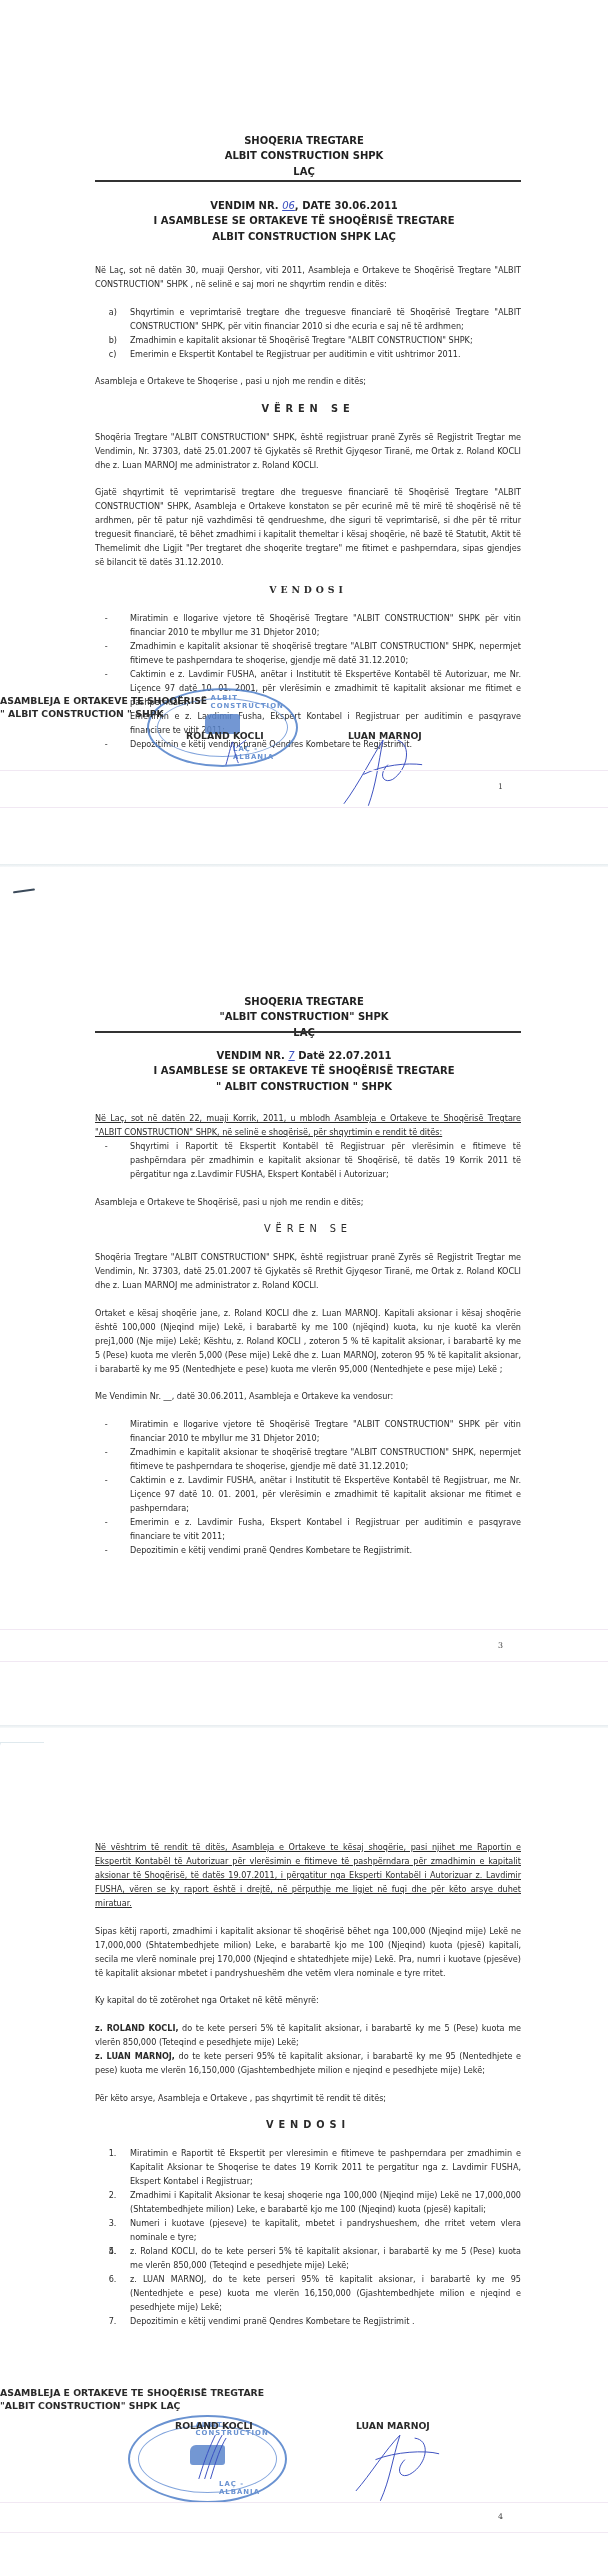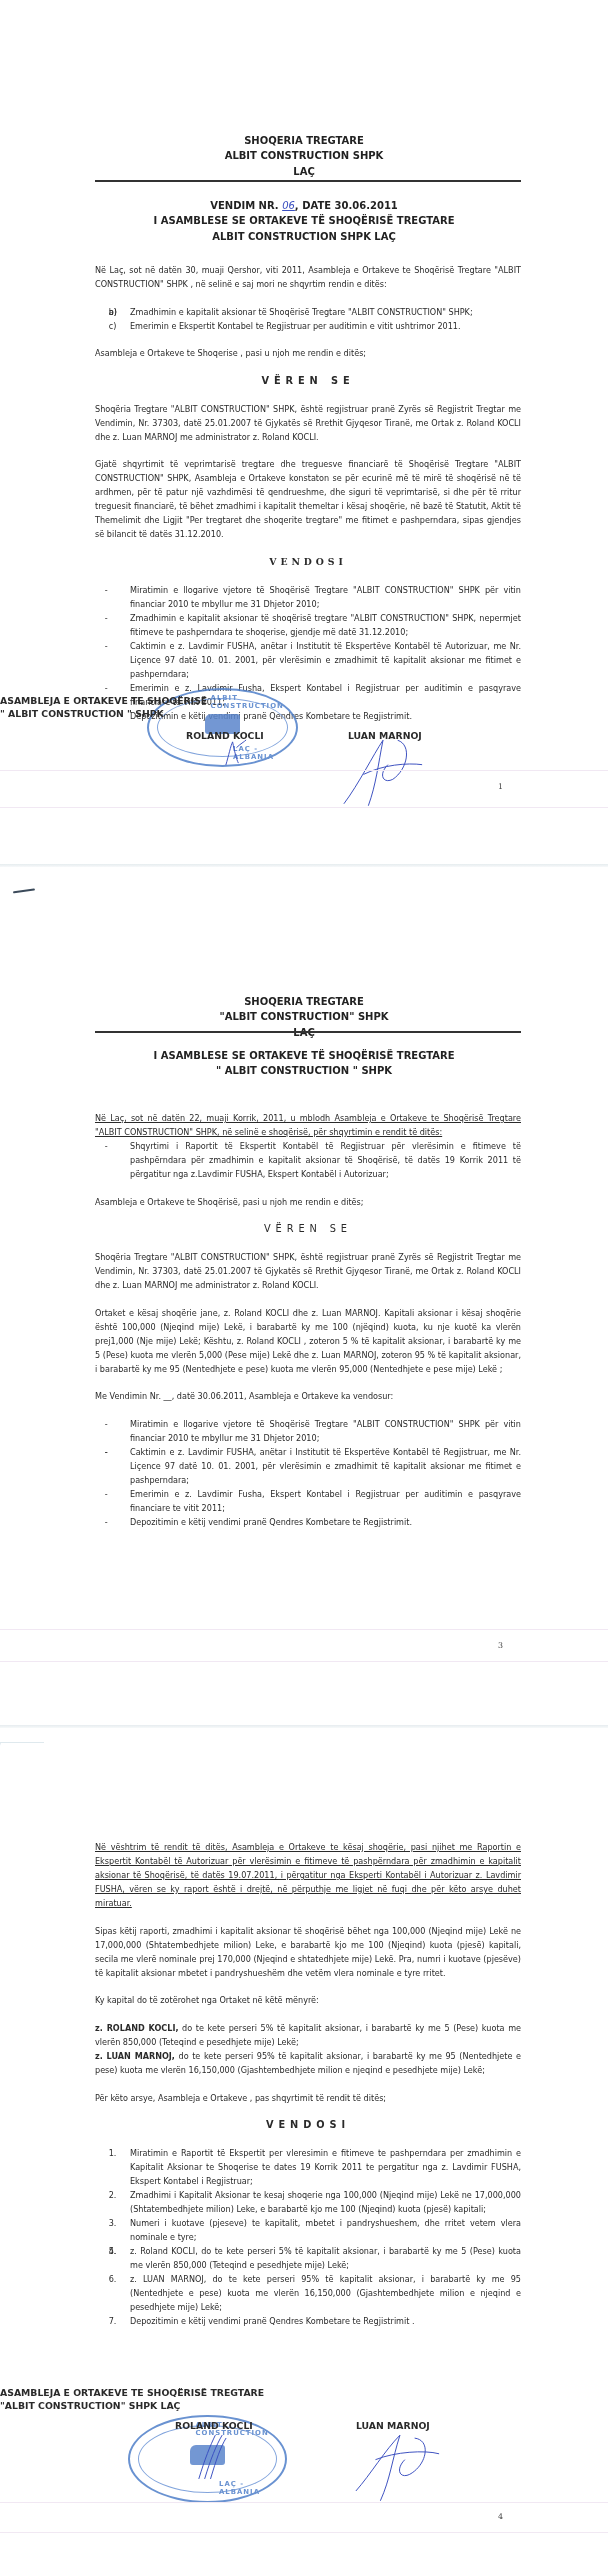--- a/index.html
+++ b/index.html
@@ -60,21 +60,21 @@
       <span>VENDIM NR.</span>
       <span class="hand">06</span><span>,  DATE  30.06.2011</span>
     </div>
     <div>I ASAMBLESE SE ORTAKEVE TË SHOQËRISË TREGTARE</div>
     <div>ALBIT CONSTRUCTION SHPK  LAÇ</div>
   </div>
 
   <div class="content" style="top:263px;">
     <p class="p">Në Laç, sot në datën 30, muaji Qershor, viti 2011, Asambleja e Ortakeve te  Shoqërisë Tregtare "ALBIT CONSTRUCTION" SHPK , në selinë e saj mori ne shqyrtim rendin e ditës:</p>
     <ul class="alpha">
-      <li><span class="mk">a)</span></li>
+      <li><span class="mk">a)</span><span>Shqyrtimin e veprimtarisë tregtare dhe treguesve financiarë të Shoqërisë Tregtare "ALBIT CONSTRUCTION" SHPK, për vitin financiar 2010 si dhe ecuria e saj në të ardhmen;</span></li>
       <li><span class="mk">b)</span><span>Zmadhimin e kapitalit aksionar të Shoqërisë Tregtare "ALBIT CONSTRUCTION" SHPK;</span></li>
       <li><span class="mk">c)</span><span>Emerimin e Ekspertit Kontabel te Regjistruar per auditimin e vitit ushtrimor 2011.</span></li>
     </ul>
     <p class="p">Asambleja e Ortakeve te Shoqerise , pasi u njoh me rendin e ditës;</p>
     <div class="center-b">VËREN SE</div>
     <p class="p">Shoqëria Tregtare "ALBIT CONSTRUCTION" SHPK, është regjistruar pranë Zyrës së Regjistrit Tregtar me Vendimin, Nr. 37303,  datë 25.01.2007 të Gjykatës së Rrethit Gjyqesor Tiranë, me Ortak z. Roland  KOCLI dhe z. Luan  MARNOJ me administrator z. Roland  KOCLI.</p>
     <p class="p">Gjatë shqyrtimit të veprimtarisë tregtare dhe treguesve financiarë të Shoqërisë Tregtare "ALBIT CONSTRUCTION" SHPK, Asambleja e Ortakeve konstaton se për ecurinë më të mirë të shoqërisë në të ardhmen, për të patur një vazhdimësi të qendrueshme, dhe siguri të veprimtarisë, si dhe për të rritur treguesit financiarë, të bëhet zmadhimi i kapitalit themeltar i kësaj shoqërie, në bazë të Statutit, Aktit të Themelimit dhe Ligjit  "Per tregtaret dhe shoqerite tregtare" me fitimet e pashperndara, sipas gjendjes së bilancit të datës  31.12.2010.</p>
     <div class="serif-b">VENDOSI</div>
     <ul class="dash">
       <li><span class="mk">-</span><span>Miratimin e llogarive vjetore të Shoqërisë Tregtare "ALBIT CONSTRUCTION" SHPK për vitin financiar 2010 te mbyllur me 31 Dhjetor 2010;</span></li>
@@ -114,37 +114,42 @@
 <div class="dash-mark"></div>
 
 <div class="page p2" style="background:transparent;">
   <div class="hdr" style="top:130px;">
     <div>SHOQERIA  TREGTARE</div>
     <div>"ALBIT CONSTRUCTION" SHPK</div>
     <div>LAÇ</div>
   </div>
   <div class="hrule" style="top:167px;"></div>
   <div class="hdr" style="top:184px;">
+    <div>
+      <span>VENDIM NR.</span>
+      <span class="hand">7</span>
+      <span>Datë  22.07.2011</span>
+    </div>
     <div>I ASAMBLESE SE ORTAKEVE TË SHOQËRISË TREGTARE</div>
     <div>" ALBIT CONSTRUCTION " SHPK</div>
   </div>
 
   <div class="content" style="top:247px;">
     <p class="p u" style="margin-bottom:0;">Në Laç, sot në datën 22, muaji Korrik, 2011, u mblodh Asambleja e Ortakeve te Shoqërisë Tregtare "ALBIT CONSTRUCTION" SHPK, në selinë e shoqërisë, për shqyrtimin e rendit të ditës:</p>
     <ul class="dash">
       <li><span class="mk">-</span><span>Shqyrtimi i Raportit të Ekspertit Kontabël të Regjistruar për vlerësimin e fitimeve të pashpërndara për zmadhimin e kapitalit aksionar të Shoqërisë, të datës 19 Korrik  2011 të përgatitur nga z.Lavdimir FUSHA, Ekspert Kontabël i Autorizuar;</span></li>
     </ul>
     <p class="p">Asambleja e Ortakeve te Shoqërisë,  pasi u njoh me rendin e ditës;</p>
     <div class="center-n">VËREN SE</div>
     <p class="p">Shoqëria Tregtare "ALBIT CONSTRUCTION" SHPK, është regjistruar pranë Zyrës së Regjistrit Tregtar me Vendimin, Nr. 37303,  datë 25.01.2007 të Gjykatës së Rrethit Gjyqesor Tiranë, me Ortak z. Roland  KOCLI dhe z. Luan  MARNOJ me administrator z. Roland  KOCLI.</p>
     <p class="p">Ortaket e kësaj shoqërie jane, z. Roland  KOCLI dhe z. Luan  MARNOJ. Kapitali aksionar i kësaj shoqërie është 100,000 (Njeqind mije) Lekë,  i barabartë ky me 100 (njëqind)  kuota, ku nje  kuotë ka vlerën prej1,000 (Nje mije) Lekë; Kështu, z. Roland KOCLI , zoteron 5 % të kapitalit aksionar, i barabartë ky me 5 (Pese)  kuota me vlerën 5,000 (Pese mije) Lekë dhe z. Luan  MARNOJ, zoteron 95 % të kapitalit aksionar, i barabartë ky me 95 (Nentedhjete e pese)  kuota me vlerën 95,000 (Nentedhjete e pese mije) Lekë ;</p>
     <p class="p">Me Vendimin Nr. __,  datë 30.06.2011, Asambleja e Ortakeve  ka vendosur:</p>
     <ul class="dash">
       <li><span class="mk">-</span><span>Miratimin e llogarive vjetore të Shoqërisë Tregtare "ALBIT CONSTRUCTION" SHPK për vitin financiar 2010 te mbyllur me 31 Dhjetor 2010;</span></li>
-      <li><span class="mk">-</span></li>
+      <li><span class="mk">-</span><span>Zmadhimin e kapitalit aksionar te shoqërisë tregtare  "ALBIT CONSTRUCTION" SHPK, nepermjet fitimeve te pashperndara te shoqerise, gjendje më datë 31.12.2010;</span></li>
       <li><span class="mk">-</span><span>Caktimin e z. Lavdimir FUSHA, anëtar i  Institutit të Ekspertëve Kontabël të Regjistruar, me Nr. Liçence 97 datë 10. 01. 2001,  për vlerësimin e zmadhimit të kapitalit aksionar me fitimet e pashperndara;</span></li>
       <li><span class="mk">-</span><span>Emerimin e z. Lavdimir Fusha, Ekspert Kontabel i Regjistruar per auditimin e pasqyrave financiare te vitit 2011;</span></li>
       <li><span class="mk">-</span><span>Depozitimin e këtij vendimi pranë Qendres Kombetare te Regjistrimit.</span></li>
     </ul>
   </div>
   <div class="pgnum" style="left:498px; top:777px;">3</div>
   <div class="faint" style="top:765px;"></div>
   <div class="faint" style="top:797px;"></div>
 </div>
 

